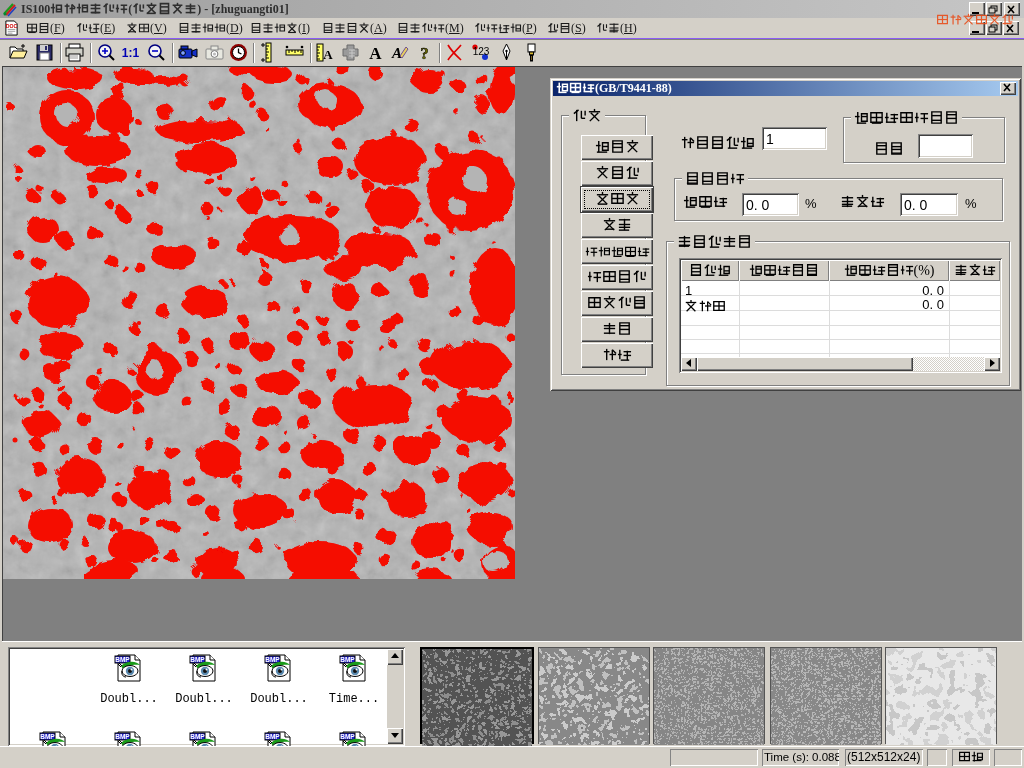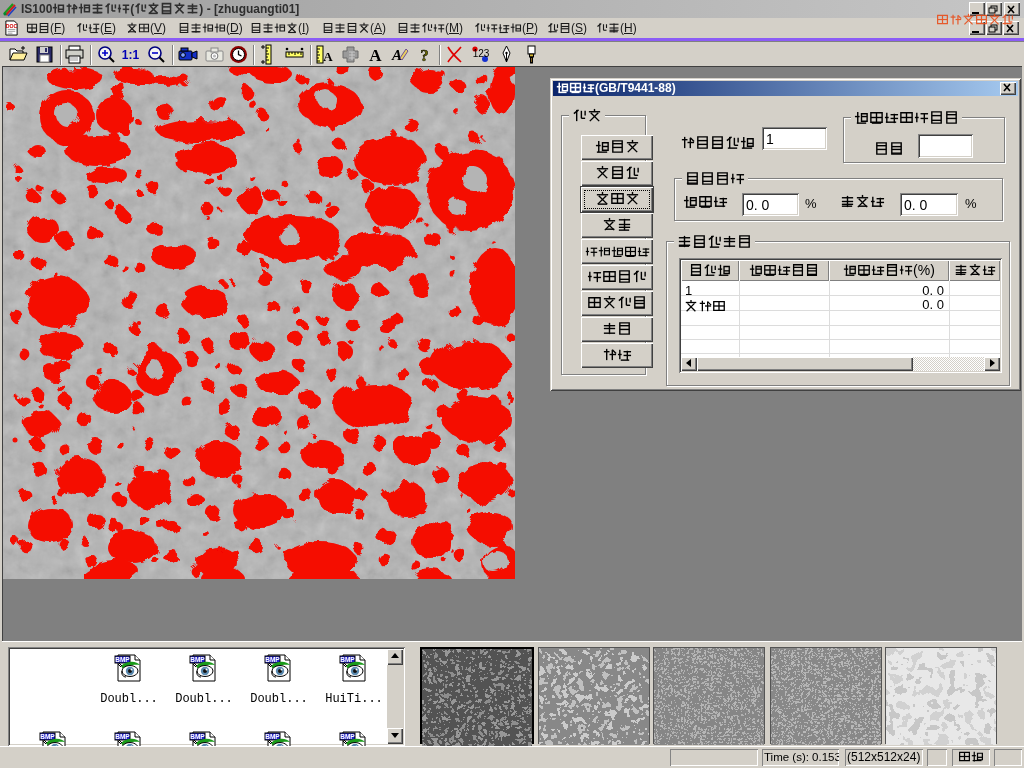--- a/index.html
+++ b/index.html
@@ -1,26 +1,26 @@
 <!DOCTYPE html>
 <html><head><meta charset="utf-8"><style>
 *{margin:0;padding:0;box-sizing:border-box}
 html,body{width:1024px;height:768px;overflow:hidden}
 body{font-family:"Liberation Sans",sans-serif;background:#d4d0c8;position:relative}
-.lt{font-family:Liberation Sans, sans-serif}
+.lt{font-family:Liberation Serif, serif}
 .hz{vertical-align:-2px}
 #titlebar{position:absolute;left:0;top:0;width:1024px;height:18px;
  background:linear-gradient(90deg,#9e9e9e,#c6c6c6);display:flex;align-items:center}
 #title-t{color:#2e2e2e;font-size:12px;font-weight:bold;margin-left:3px;white-space:nowrap}
 .wbtn{position:absolute;width:16px;height:14px;background:#d4d0c8;
  box-shadow:inset 1px 1px 0 #fff,inset -1px -1px 0 #404040,inset -2px -2px 0 #808080}
 #menubar{position:absolute;left:0;top:18px;width:1024px;height:20px;background:#d4d0c8}
 .mi{position:absolute;top:3px;font-size:12px;color:#1a1a1a;white-space:nowrap}
 #toolbar{position:absolute;left:0;top:38px;width:1024px;height:28px;background:#d4d0c8;
- border-top:3px solid #8b5cf6;box-shadow:0 1px 0 #808080 inset}
+ border-top:1px solid #8b5cf6;box-shadow:0 1px 0 #808080 inset}
 .tbi{position:absolute;top:3px;width:23px;height:22px}
 .tsep{position:absolute;top:4px;width:2px;height:20px;border-left:1px solid #808080;border-right:1px solid #fff}
 #mdi{position:absolute;left:2px;top:66px;width:1020px;height:576px;background:#808080;
  box-shadow:inset 1px 1px 0 #404040}
 #met{position:absolute;left:1px;top:1px}
 #browser{position:absolute;left:2px;top:641px;width:1020px;height:105px;background:#d4d0c8;
  border-top:1px solid #fff}
 #listbox{position:absolute;left:6px;top:5px;width:397px;height:99px;background:#fff;
  box-shadow:inset 1px 1px 0 #848484,inset -1px -1px 0 #fff,inset 2px 2px 0 #404040,inset -2px -2px 0 #d4d0c8}
 .fi{position:absolute;width:70px;text-align:center}
@@ -1403,21 +1403,21 @@
 <path d="M22 3 L22 8 L27 8" fill="#fff" stroke="#000"></path>
 <rect x="2" y="4" width="15" height="7" fill="#2222cc" stroke="#000"></rect>
 <text x="9.5" y="10" font-size="6.5" font-weight="bold" fill="#fff" text-anchor="middle" font-family="Liberation Sans">BMP</text>
 <path d="M8 14 C14 8 24 9 27 13 C22 12 14 13 10 17 Z" fill="#1a9a1a"></path>
 <ellipse cx="17" cy="19" rx="8" ry="5.5" fill="#fff" stroke="#000"></ellipse>
 <circle cx="17" cy="19" r="4.2" fill="#5a8ab0"></circle>
           <circle cx="17" cy="19" r="2" fill="#111"></circle>
 <circle cx="18.5" cy="17.5" r="1" fill="#fff"></circle>
 <path d="M9 19 C8 22 10 25 13 25" stroke="#000" fill="none"></path>
 <path d="M5 12 l3 3 M6 11 l3 3" stroke="#000"></path>
-</svg><div class="nm" style="display:inline-block;padding:0 2px">HuiTi...</div></div>
+</svg><div class="nm" style="display:inline-block;padding:0 2px">Time...</div></div>
       <div class="fi" style="left:311px;top:82px"><svg width="32" height="32" viewBox="0 0 32 32">
 <path d="M5 3 H22 L27 8 V29 H5 Z" fill="#fff" stroke="#000"></path>
 <path d="M22 3 L22 8 L27 8" fill="#fff" stroke="#000"></path>
 <rect x="2" y="4" width="15" height="7" fill="#2222cc" stroke="#000"></rect>
 <text x="9.5" y="10" font-size="6.5" font-weight="bold" fill="#fff" text-anchor="middle" font-family="Liberation Sans">BMP</text>
 <path d="M8 14 C14 8 24 9 27 13 C22 12 14 13 10 17 Z" fill="#1a9a1a"></path>
 <ellipse cx="17" cy="19" rx="8" ry="5.5" fill="#fff" stroke="#000"></ellipse>
 <circle cx="17" cy="19" r="4.2" fill="#5a8ab0"></circle>
           <circle cx="17" cy="19" r="2" fill="#111"></circle>
 <circle cx="18.5" cy="17.5" r="1" fill="#fff"></circle>
@@ -1494,21 +1494,21 @@
             <feFuncG type="discrete" tableValues="0.78 0.57 0.81 0.64 0.74"></feFuncG>
 <feFuncB type="discrete" tableValues="0.78 0.57 0.81 0.64 0.74"></feFuncB>
             <feFuncA type="discrete" tableValues="1"></feFuncA>
 </feComponentTransfer>
 </filter>
 <rect width="110" height="97" filter="url(#tf15)"></rect>
 </svg></div>
   </div>
 <div id="statusbar">
     <div class="sp" style="left:670px;width:88px"></div>
-    <div class="sp" style="left:762px;width:77px;font-size:11.5px;padding-left:2px">Time (s): 0.153</div>
+    <div class="sp" style="left:762px;width:77px;font-size:11.5px;padding-left:2px">Time (s): 0.088</div>
     <div class="sp" style="left:845px;width:78px;font-size:12px;padding-left:2px">(512x512x24)</div>
     <div class="sp" style="left:927px;width:20px"></div>
     <div class="sp" style="left:952px;width:38px;padding-left:6px"><svg class="hz" width="13" height="13" viewBox="0 0 16 16" fill="none" stroke="#000" stroke-width="1.5">
         <path d="M2 3 H14 V13 H2 Z"></path>
         <path d="M2 8 H14"></path>
         <path d="M8 3 V13"></path>
       </svg><svg class="hz" width="13" height="13" viewBox="0 0 16 16" fill="none" stroke="#000" stroke-width="1.5">
         <path d="M4 2 V14"></path>
         <path d="M1 7 H6"></path>
         <path d="M8 4 H14 V12 H8 Z"></path>

